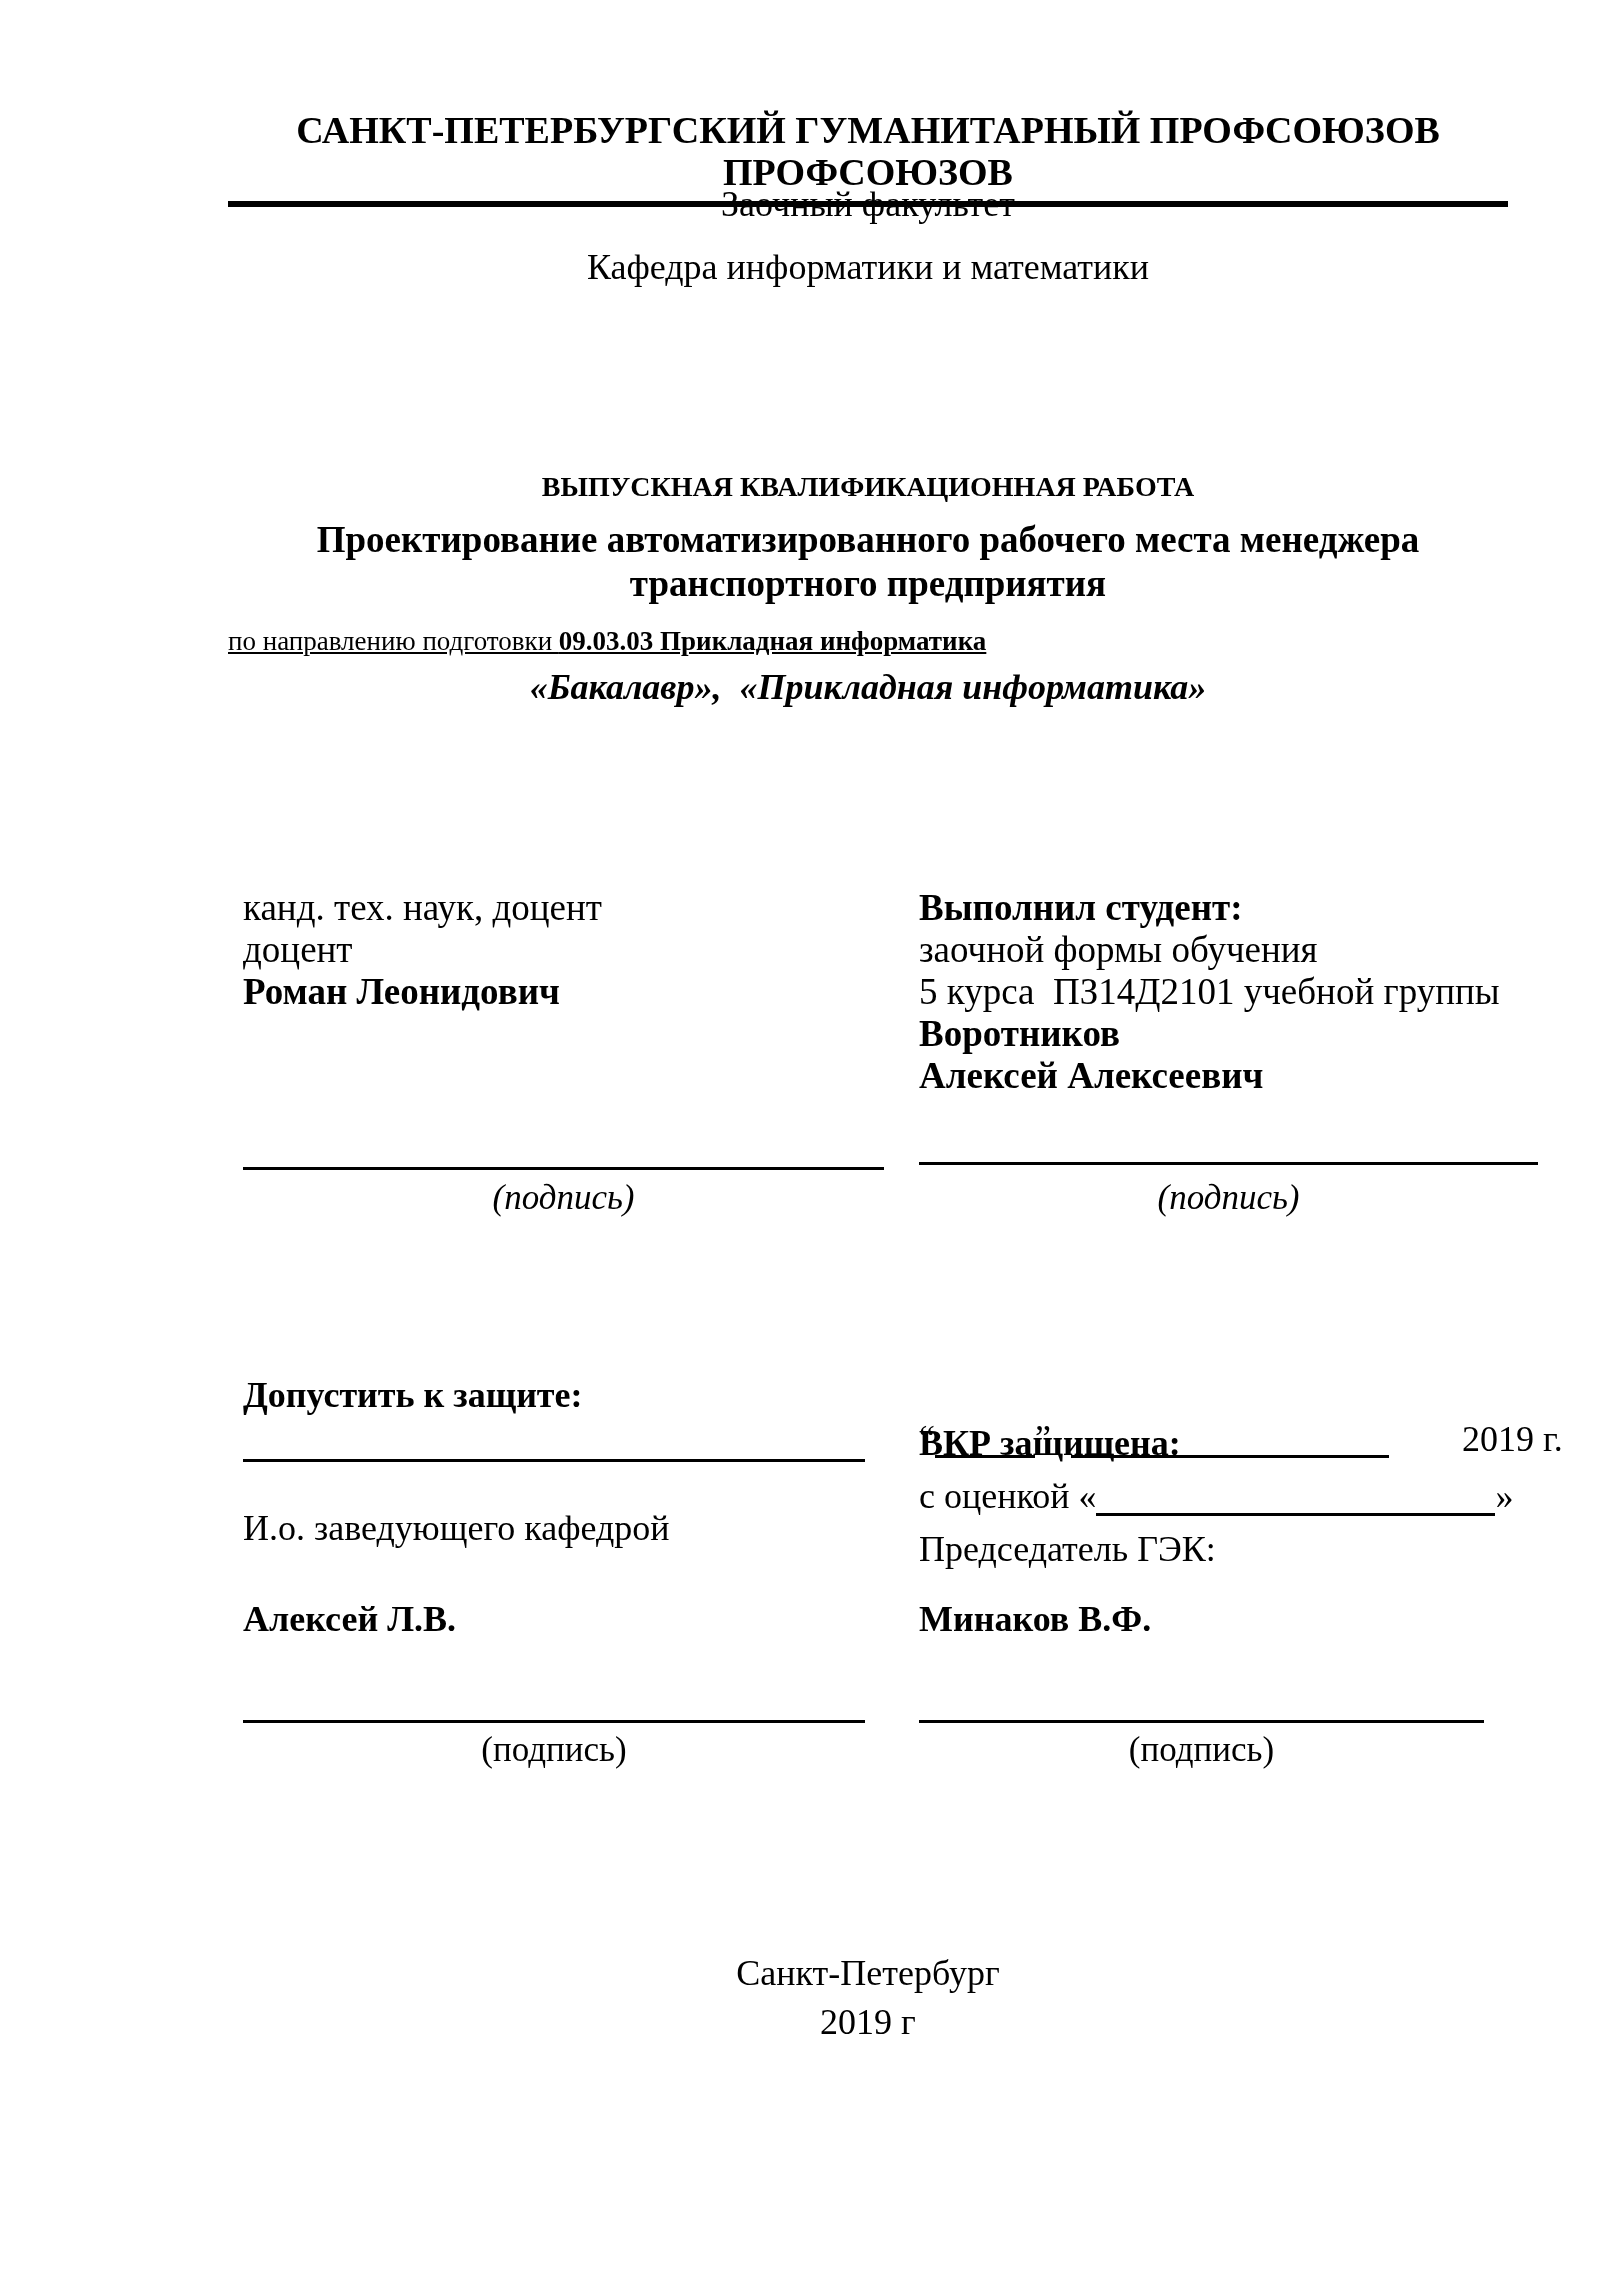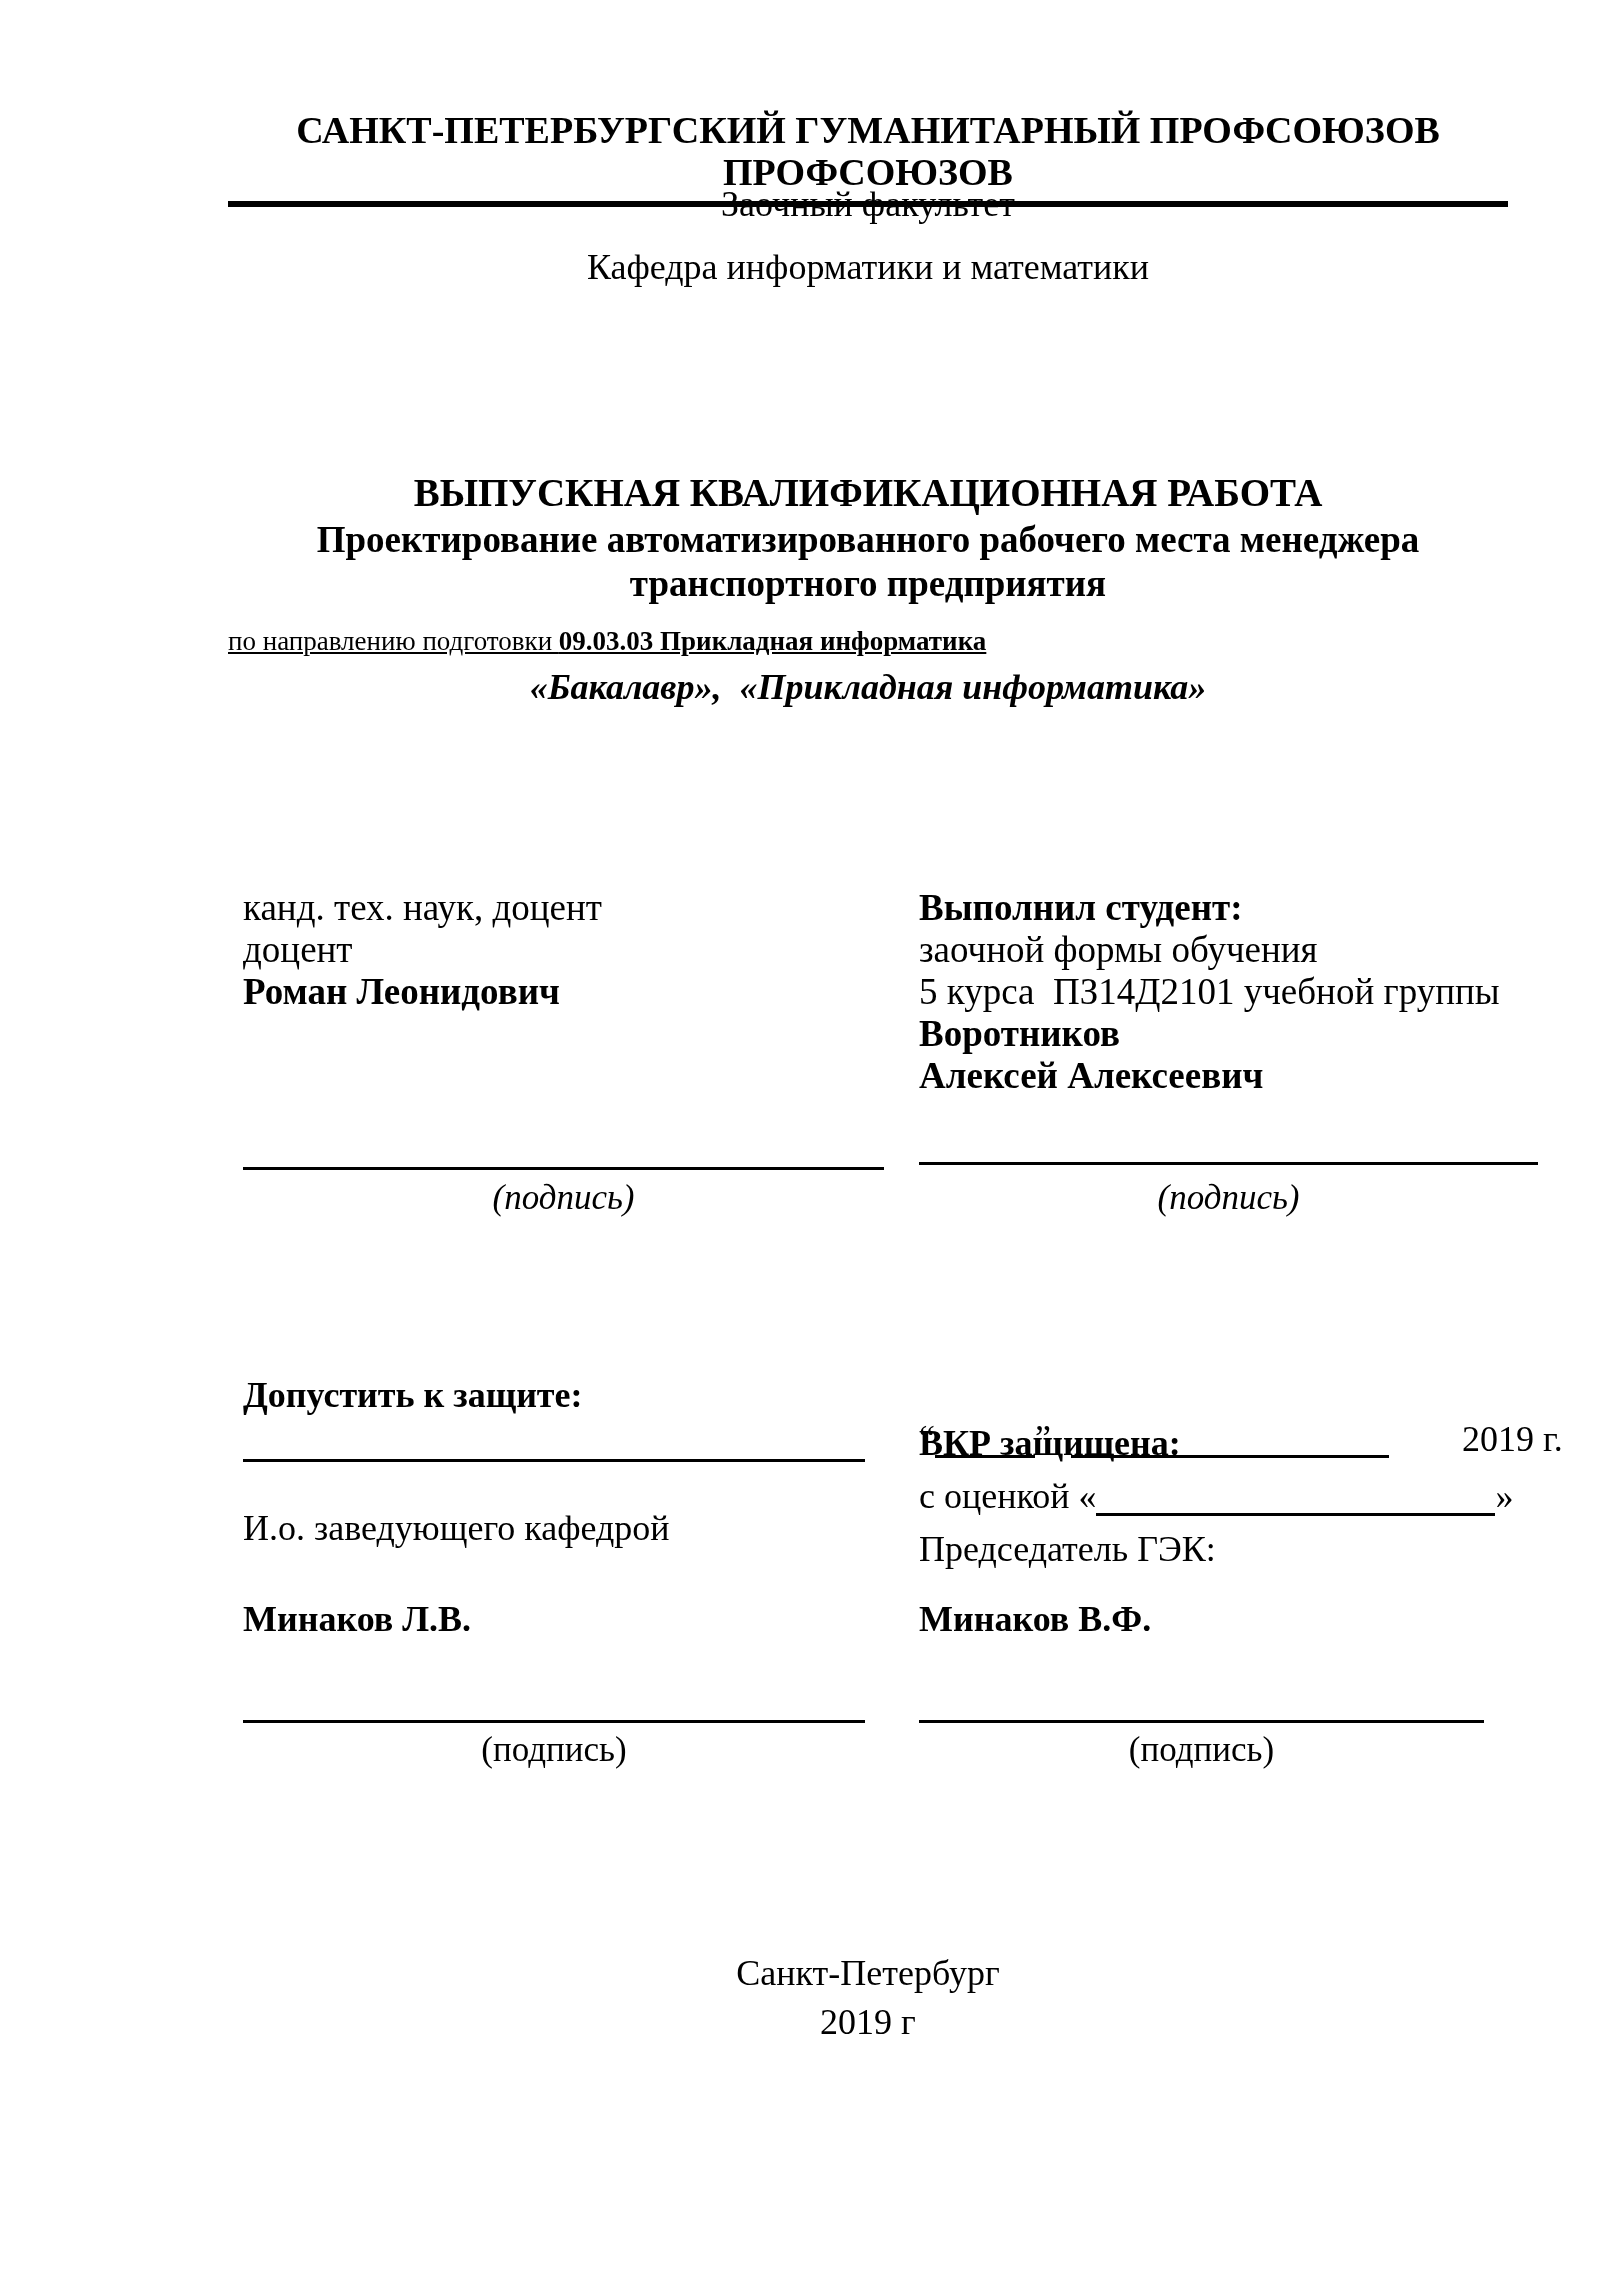--- a/index.html
+++ b/index.html
@@ -17,21 +17,21 @@
 
   .univ-header {
     left:228px; width:1280px; top:110px;
     font-size:38px; font-weight:bold; line-height:1.1;
     text-align:center;
     padding-bottom:7.9px;
     border-bottom:6.3px solid #000;
   }
   .subline { left:228px; width:1280px; font-size:36px; line-height:1.1; text-align:center; }
 
-  .work-type   { left:228px; width:1280px; top:472px;  font-size:39px; font-weight:bold; text-align:center; line-height:1.1; }
+  .work-type   { left:228px; width:1280px; top:472px;  font-size:28px; font-weight:bold; text-align:center; line-height:1.1; }
   .topic-1     { left:228px; width:1280px; top:520px;  font-size:37px; font-weight:bold; text-align:center; line-height:1.1; }
   .topic-2     { left:228px; width:1280px; top:564px;  font-size:37px; font-weight:bold; text-align:center; line-height:1.1; }
   .direction   { left:228px; width:1280px; top:627px;  font-size:27px; text-align:left; line-height:1.1;text-decoration:underline; }
   .qualif      { left:228px; width:1280px; top:668px;  font-size:36px; font-weight:bold; font-style:italic; text-align:center; line-height:1.1; }
 
   .col { top:887px; font-size:37px; line-height:42px; }
   .col-left  { left:243px;  width:652px; }
   .col-right { left:919px; width:659px; }
 
   .sig-line { border-top:3.1px solid #000; height:0; }
@@ -71,21 +71,21 @@
   </div>
 
   <div class="abs sig-line" style="left:243px; width:641px; top:1167px;"></div>
   <div class="abs sig-line" style="left:919px; width:619px; top:1162px;"></div>
   <div class="abs caption i" style="left:243px; width:641px; top:1178px;">(подпись)</div>
   <div class="abs caption i" style="left:919px; width:619px; top:1178px;">(подпись)</div>
 
   <div class="abs label-46 b" style="left:243px; top:1375px;">Допустить к защите:</div>
   <div class="abs sig-line" style="left:243px; width:622px; top:1459px;"></div>
   <div class="abs label-46" style="left:243px; top:1508px;">И.о. заведующего кафедрой</div>
-  <div class="abs label-46 b" style="left:243px; top:1599px;">Минаков Л.В.</div>
+  <div class="abs label-46 b" style="left:243px; top:1599px;">Алексей Л.В.</div>
 
   <div class="abs label-46 b" style="left:919px; top:1375px;margin-top:48px;">ВКР защищена:</div>
   <div class="abs label-46" style="left:919px; top:1418px;"><span>“</span><span class="fill" style="width:100px;"></span><span>”</span><span class="fill" style="width:318px; margin-left:20.4px;"></span></div>
   <div class="abs label-46" style="left:1462px; top:1419px;">2019 г.</div>
   <div class="abs label-46" style="left:919px; top:1476px;"><span>с оценкой «</span><span class="fill" style="width:399px;"></span><span>»</span></div>
   <div class="abs label-46" style="left:919px; top:1529px;">Председатель ГЭК:</div>
   <div class="abs label-46 b" style="left:919px; top:1599px;">Минаков В.Ф.</div>
 
   <div class="abs sig-line" style="left:243px; width:622px; top:1720px;"></div>
   <div class="abs sig-line" style="left:919px; width:565px; top:1720px;"></div>

